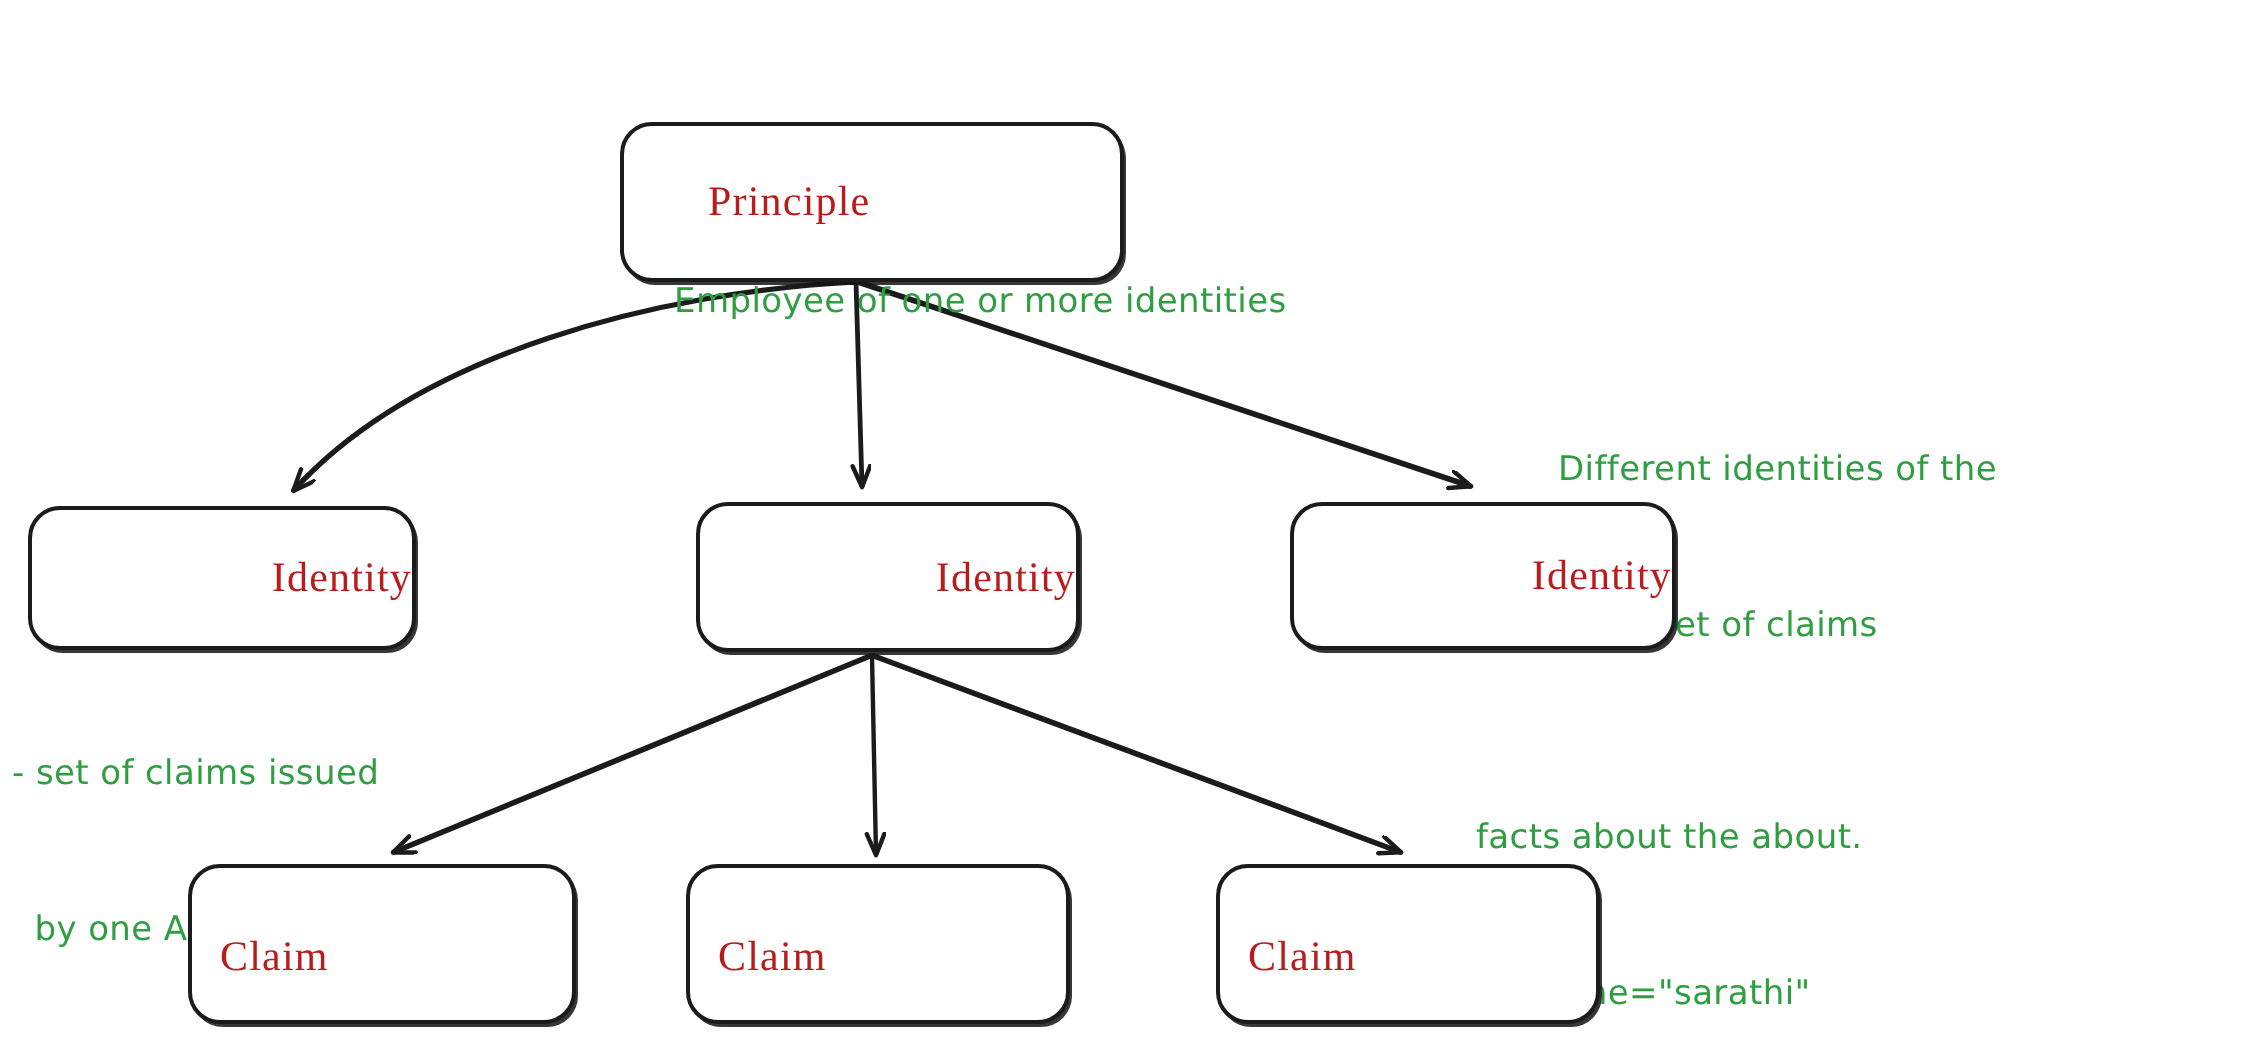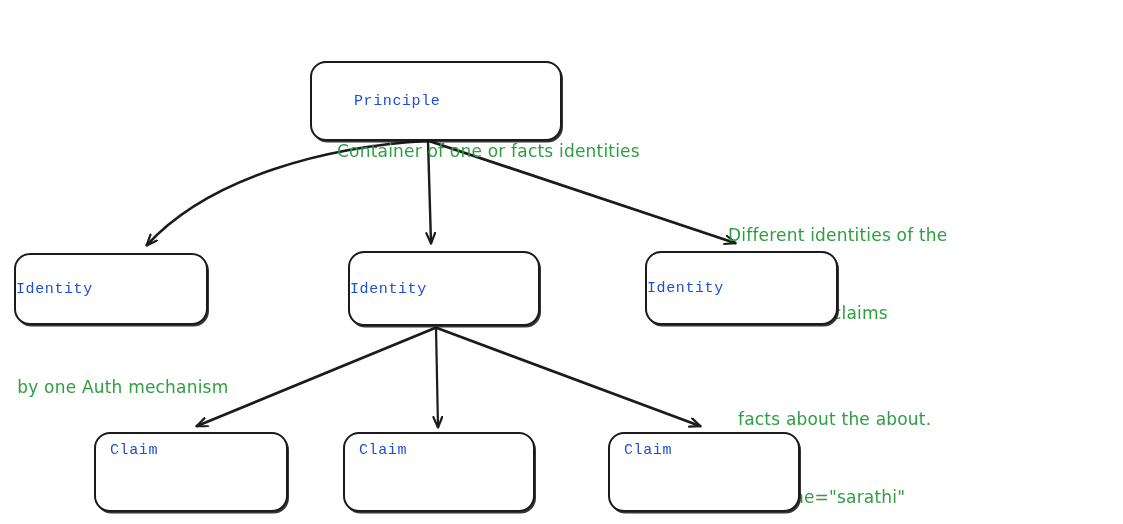--- a/index.html
+++ b/index.html
@@ -29,36 +29,36 @@
   .node {
     position: absolute;
     box-sizing: border-box;
     border: 2.6px solid #1b1b1b;
     border-radius: 16px;
     background: #ffffff;
     box-shadow: 1.5px 2px 0 -0.5px rgba(20,20,20,0.85);
   }
   .node-label {
     position: absolute;
-    font-family: Liberation Mono, monospace;
-    font-size: 15px;
-    color: #1d4ed8;
+    font-family: Liberation Serif, serif;
+    font-size: 21px;
+    color: #b91c1c;
     letter-spacing: 0.6px;
     white-space: nowrap;
   }
   .label-center {
     left: 0;
     right: 0;
-    text-align: left;
+    text-align: right;
     top: 50%;
     transform: translateY(-50%);
   }
   .label-tl {
     left: 14px;
-    top: 8px;
+    top: 32px;
     text-align: left;
   }
   .label-principle {
     left: 42px;
     top: 50%;
     transform: translateY(-50%);
     text-align: left;
   }
   .annot {
     position: absolute;
@@ -90,29 +90,30 @@
 
     <path d="M 435,328 L 197,426" fill="none" stroke="#1b1b1b" stroke-width="2.8" stroke-linecap="round" marker-end="url(#ah)"></path>
 
     <path d="M 436,328 L 438,427" fill="none" stroke="#1b1b1b" stroke-width="2.2" stroke-linecap="round" marker-end="url(#ah)"></path>
 
     <path d="M 437,328 L 700,426" fill="none" stroke="#1b1b1b" stroke-width="2.8" stroke-linecap="round" marker-end="url(#ah)"></path>
   </svg>
 
   <div class="annot" style="left:337px; top:8px;">
     <div>User</div>
-    <div>Container of one or facts identities</div>
+    <div>Employee of one or more identities</div>
   </div>
 
-  <div class="annot" style="left:728px; top:170px;">
+  <div class="annot" style="left:779px; top:170px;">
     <div>Different identities of the</div>
     <div>user. Set of claims</div>
   </div>
 
   <div class="annot" style="left:6px; top:322px;">
+    <div>- set of claims issued</div>
     <div>  by one Auth mechanism</div>
   </div>
 
   <div class="annot" style="left:738px; top:354px;">
     <div>facts about the about.</div>
     <div>Eg name="sarathi"</div>
     
   </div>
 
   <div class="node" style="left:310px; top:61px; width:252px; height:80px;">

